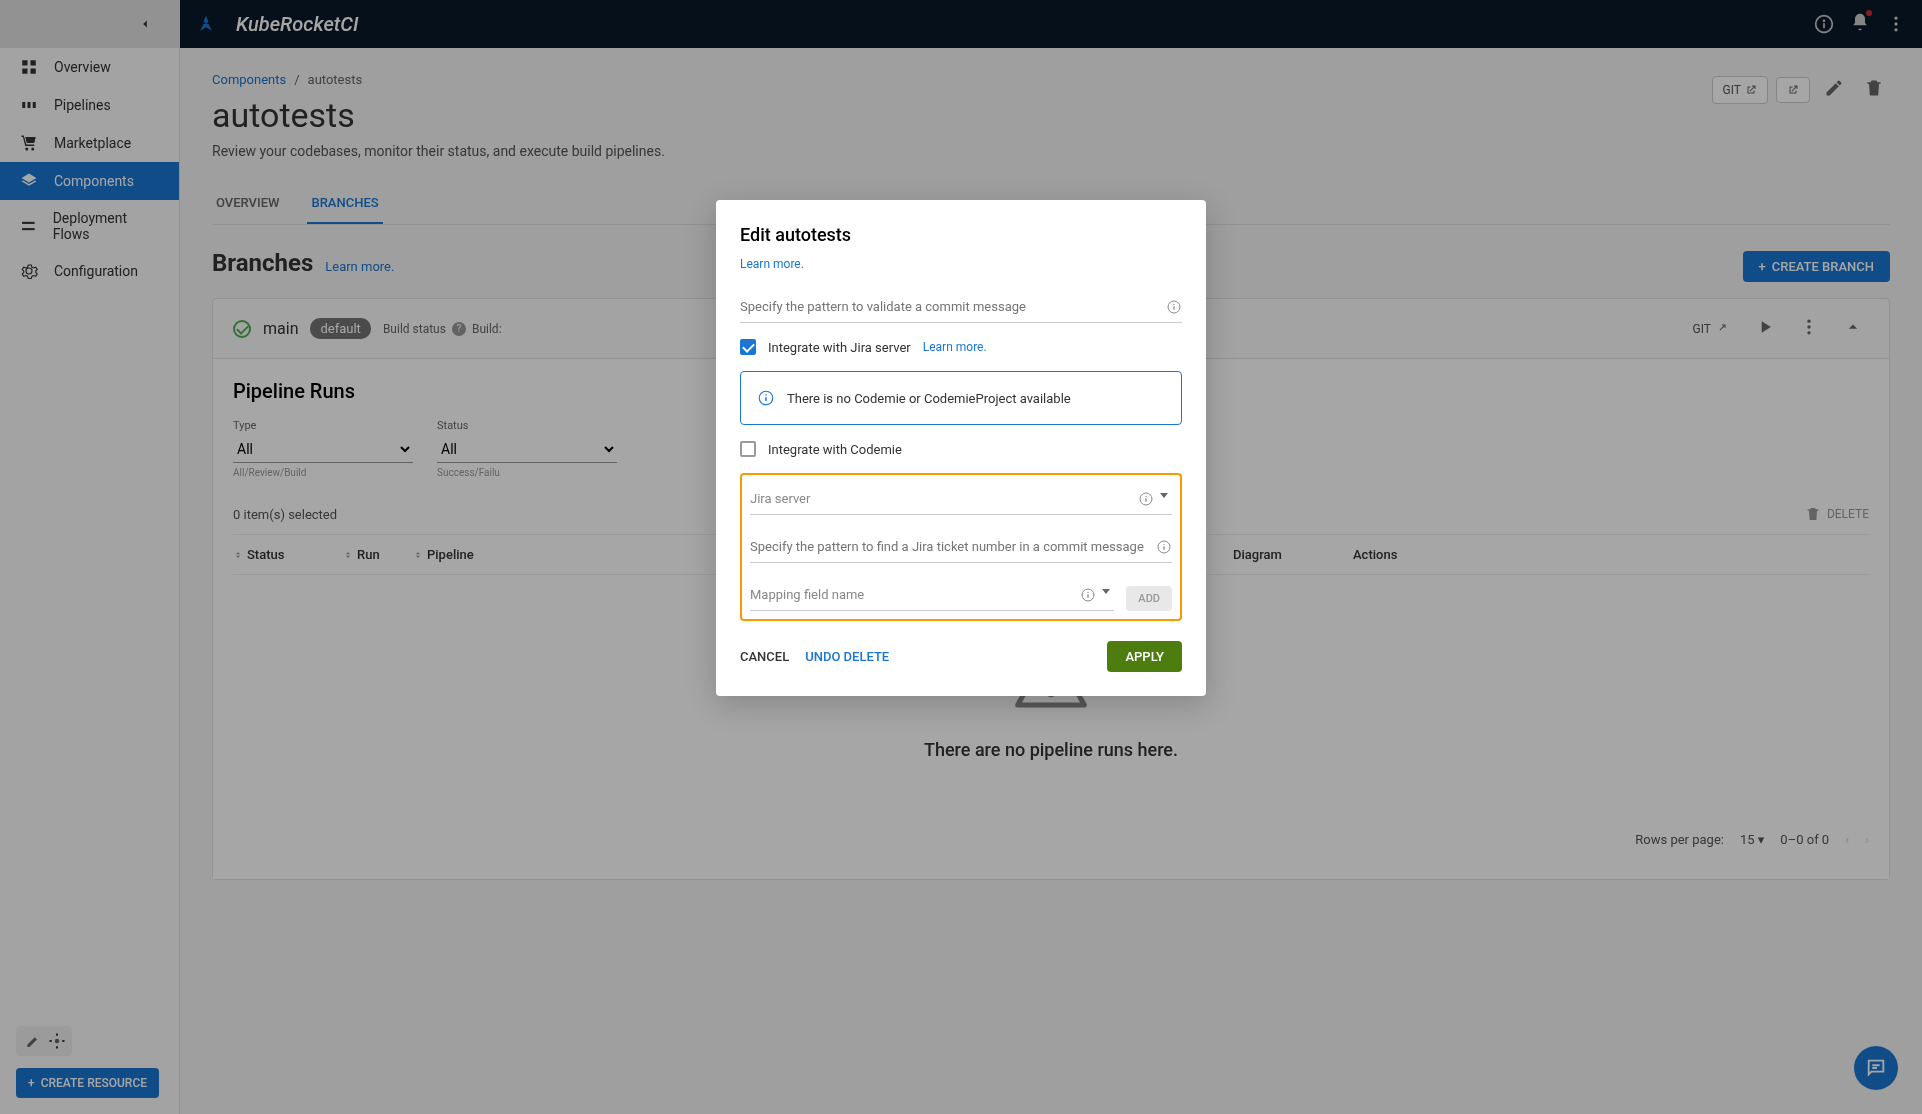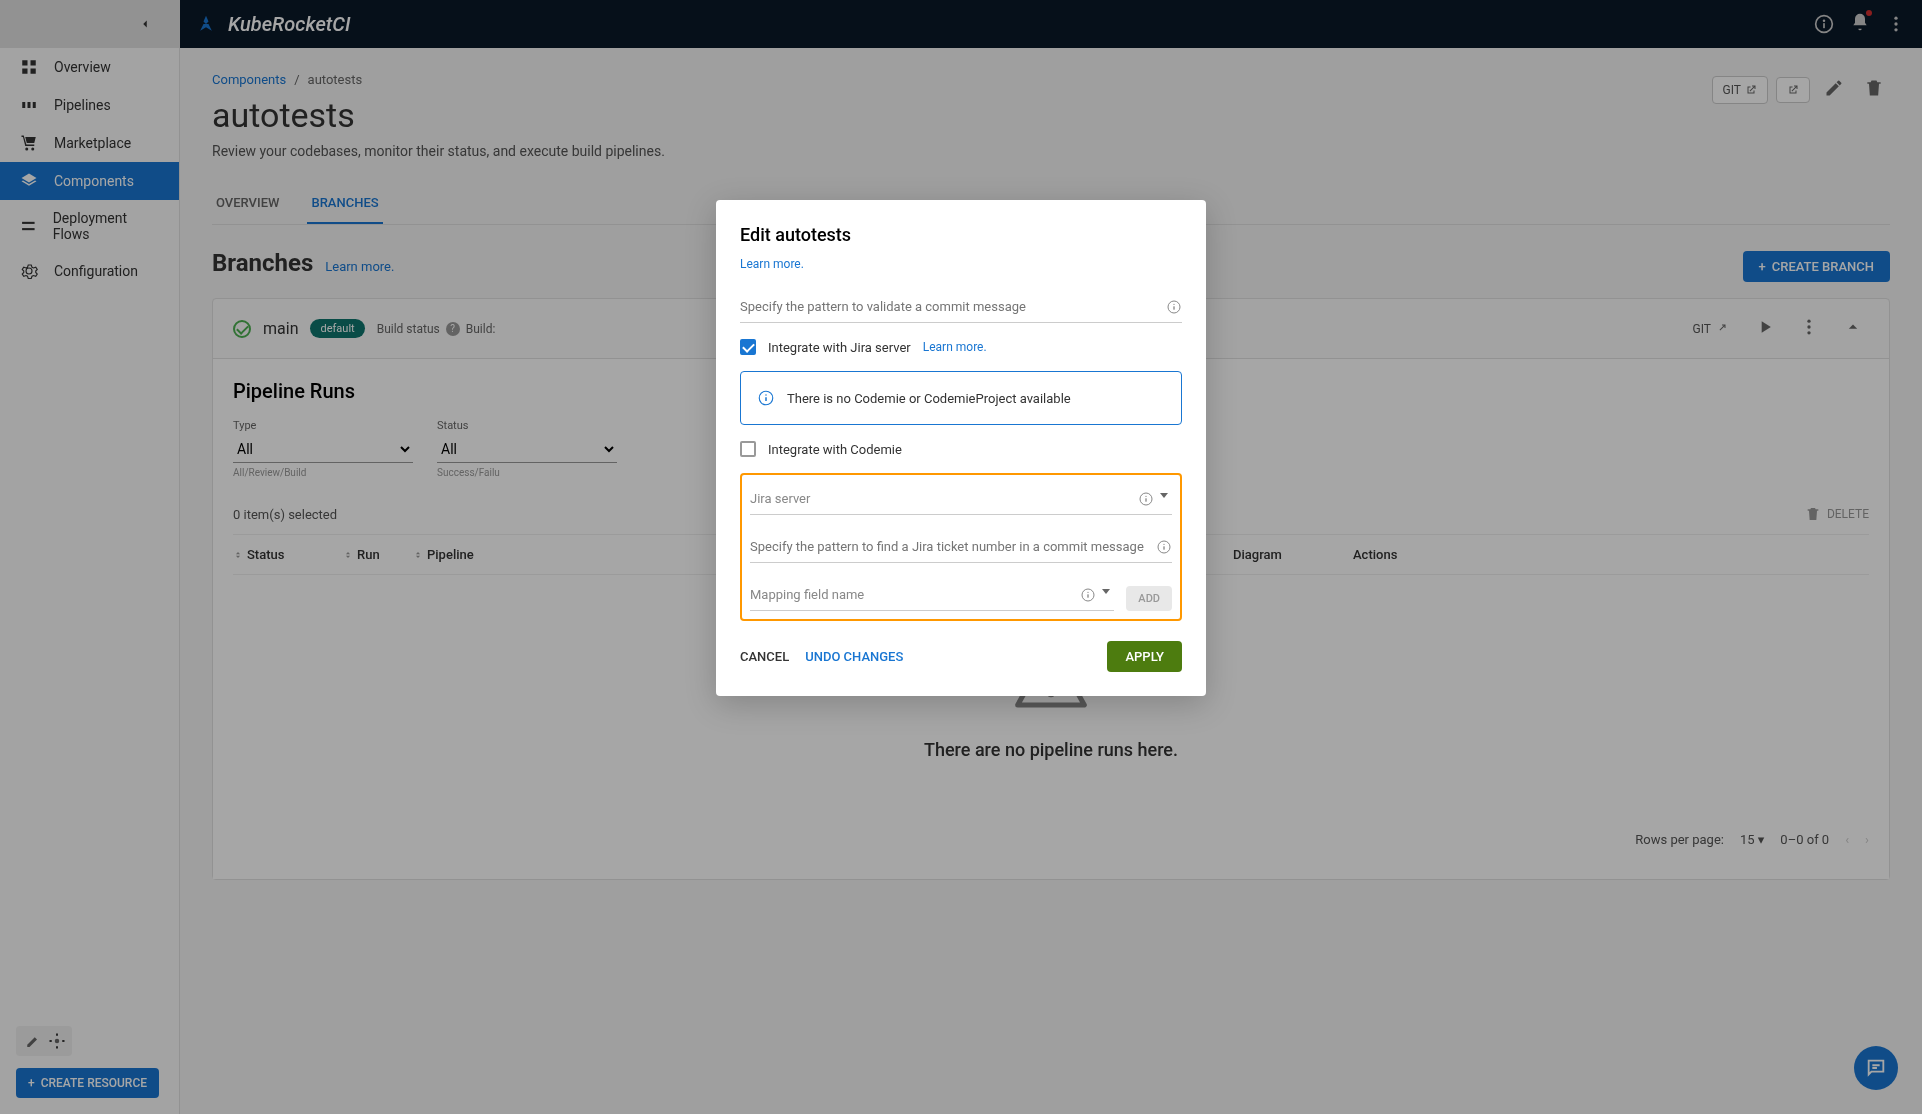--- a/index.html
+++ b/index.html
@@ -1,20 +1,20 @@
 <!DOCTYPE html>
 <html><head>
 <meta charset="utf-8">
 <style>
 * { margin: 0; padding: 0; box-sizing: border-box; font-family: -apple-system, BlinkMacSystemFont, "Segoe UI", Roboto, sans-serif; }
 body { background: #f5f5f5; width: 1922px; height: 1114px; overflow: hidden; position: relative; }
 
 
 .topbar { height: 48px; background: #0a1929; display: flex; align-items: center; padding: 0 16px; color: #fff; }
-.brand { display: flex; align-items: center; gap: 12px; font-size: 20px; font-weight: 500; font-style: italic; }
+.brand { display: flex; align-items: center; gap: 20px; font-size: 20px; font-weight: 500; font-style: italic; }
 .brand-icon { width: 20px; height: 20px; }
 .topbar-right { margin-left: auto; display: flex; align-items: center; gap: 16px; }
 .topbar-icon { width: 20px; height: 20px; fill: #ccc; position: relative; }
 .notif-dot { position: absolute; top: -2px; right: -2px; width: 6px; height: 6px; background: #d32f2f; border-radius: 50%; }
 
 
 .sidebar { position: absolute; top: 48px; left: 0; width: 180px; bottom: 0; background: #fafafa; border-right: 1px solid #e0e0e0; }
 .sidebar-item { display: flex; align-items: center; gap: 16px; padding: 10px 20px; font-size: 14px; color: #333; cursor: pointer; }
 .sidebar-item.active { background: #1976d2; color: #fff; }
 .sidebar-item svg { width: 18px; height: 18px; fill: currentColor; }
@@ -45,21 +45,21 @@
 .section-title { font-size: 24px; font-weight: 700; color: #333; }
 .learn-more { font-size: 13px; color: #1976d2; text-decoration: none; }
 .create-branch-btn { margin-left: auto; background: #1976d2; color: #fff; border: none; padding: 8px 16px; font-size: 13px; font-weight: 500; border-radius: 4px; display: flex; align-items: center; gap: 6px; cursor: pointer; }
 
 
 .branch-card { border: 1px solid #e0e0e0; border-radius: 4px; background: #fafafa; }
 .branch-header { display: flex; align-items: center; padding: 12px 20px; gap: 12px; }
 .status-icon-ok { width: 18px; height: 18px; border: 2px solid #4caf50; border-radius: 50%; position: relative; }
 .status-icon-ok::after { content: ""; position: absolute; left: 4px; top: 1px; width: 5px; height: 9px; border-right: 2px solid #4caf50; border-bottom: 2px solid #4caf50; transform: rotate(45deg); }
 .branch-name { font-size: 16px; color: #333; }
-.badge { background: #0f766e; color: #fff; font-size: 11px; padding: 3px 10px; border-radius: 10px; }
+.badge { background: #737373; color: #fff; font-size: 13px; padding: 3px 10px; border-radius: 10px; }
 .build-status { font-size: 12px; color: #666; display: flex; align-items: flex-start; gap: 6px; }
 .help-icon { width: 14px; height: 14px; background: #999; color: #fff; border-radius: 50%; display: inline-flex; align-items: center; justify-content: center; font-size: 10px; }
 .branch-actions { margin-left: auto; display: flex; align-items: center; gap: 12px; }
 
 
 .pipeline-section { padding: 20px; background: #fff; border-top: 1px solid #e0e0e0; }
 .pipeline-title { font-size: 20px; font-weight: 500; margin-bottom: 16px; }
 .filters { display: flex; gap: 24px; margin-bottom: 16px; }
 .filter { display: flex; flex-direction: column; gap: 4px; }
 .filter-label { font-size: 11px; color: #666; }
@@ -437,16 +437,16 @@
             <rect x="11" y="11" width="2" height="5" fill="#888"></rect>
           </svg>
         <div class="dropdown-arrow"></div>
       </div>
       <button class="add-btn">ADD</button>
     </div>
   </div>
 
   <div class="modal-footer">
     <button class="btn-text">CANCEL</button>
-    <button class="btn-text blue">UNDO CHANGES</button>
+    <button class="btn-text blue">UNDO DELETE</button>
     <button class="btn-primary">APPLY</button>
   </div>
 </div>
 
 </body></html>

